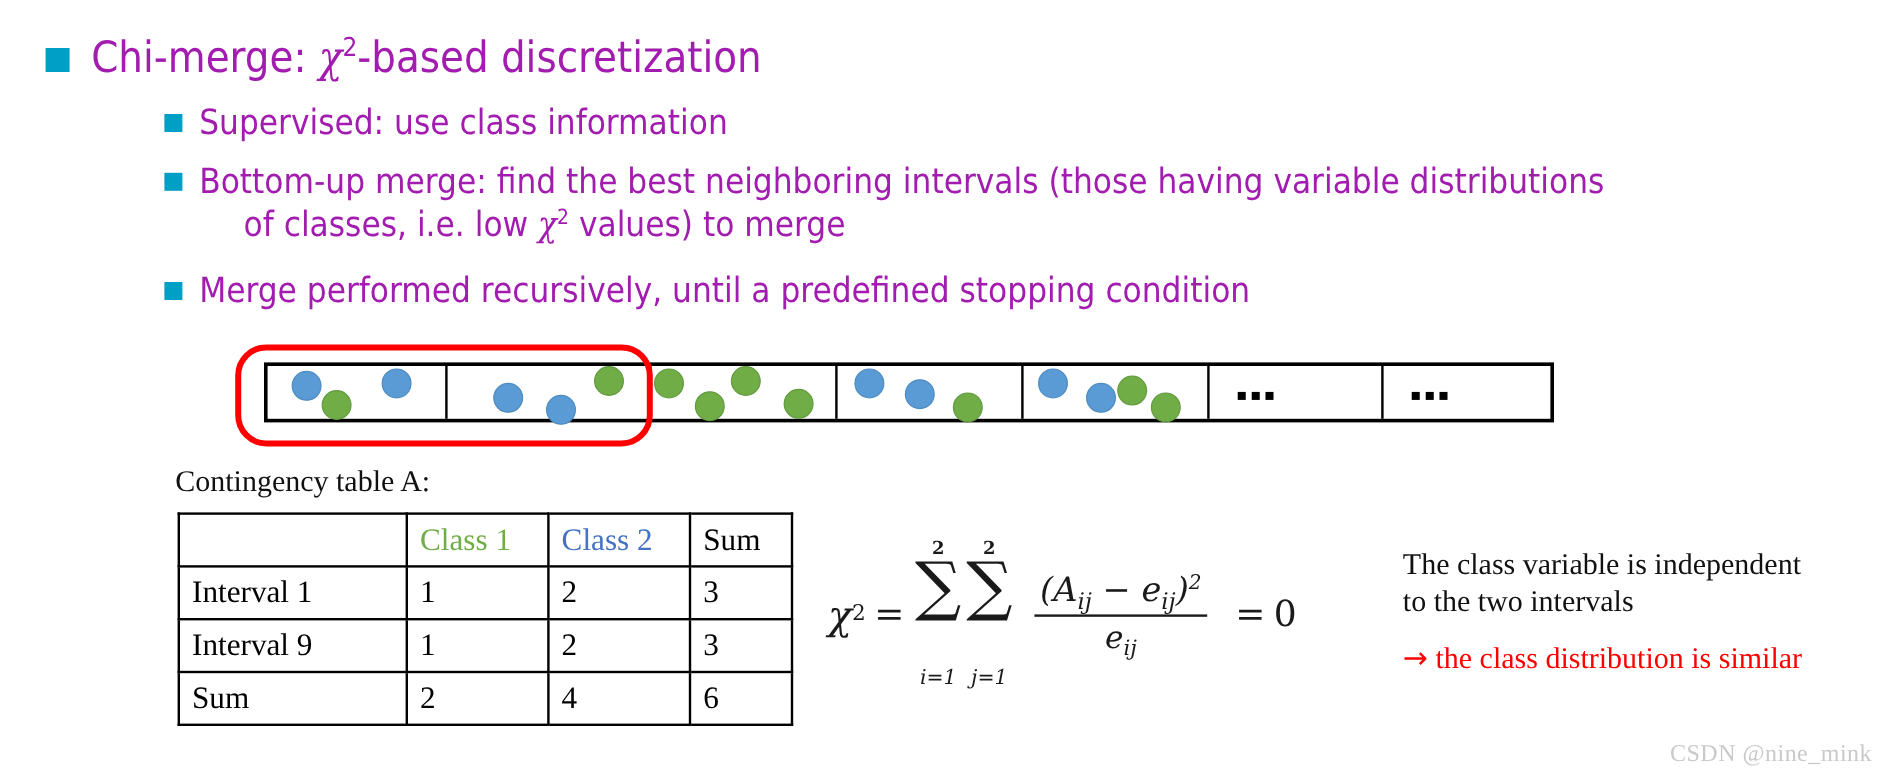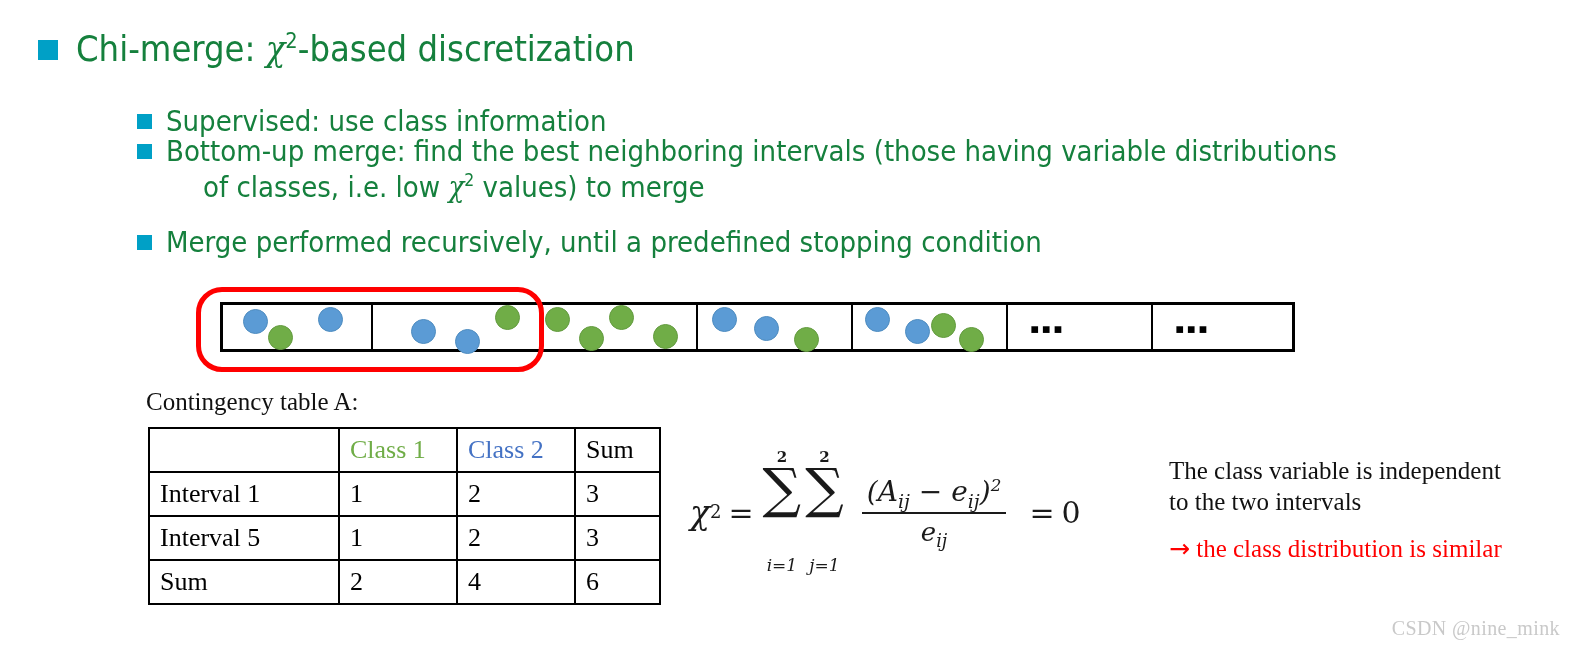--- a/index.html
+++ b/index.html
@@ -22,33 +22,33 @@
     display: flex;
     align-items: flex-start;
   }
   .bullet-marker {
     flex: 0 0 auto;
     background: #00A0C6;
   }
   .bullet-text {
     font-family: "DejaVu Sans Condensed", "Liberation Sans", sans-serif;
     font-stretch: condensed;
-    color: #15803d;
+    color: #a21caf;
     white-space: nowrap;
   }
 
   #bullet-l1 { left: 38px; top: 27px; }
   #bullet-l1 .bullet-marker { width: 20px; height: 20px; margin-top: 13px; margin-right: 18px; }
   #bullet-l1 .bullet-text { font-size: 36px; line-height: 44px; }
 
   .bullet-l2 { left: 137px; }
   .bullet-l2 .bullet-marker { width: 15px; height: 15px; margin-top: 11px; margin-right: 14px; }
   .bullet-l2 .bullet-text { font-size: 29px; line-height: 36px; }
 
-  #bullet-s1 { top: 103px; }
+  #bullet-s1 { top: 84px; }
   #bullet-s2 { top: 133px; }
   #bullet-s3 { top: 224px; }
 
   .bullet-wrap2 {
     display: block;
     white-space: normal;
     width: 1410px;
   }
   .cont-line {
     display: block;
@@ -304,21 +304,21 @@
     </tr>
   </thead>
   <tbody>
     <tr>
       <td class="c-label">Interval 1</td>
       <td class="c-v1">1</td>
       <td class="c-v2">2</td>
       <td class="c-sum">3</td>
     </tr>
     <tr>
-      <td class="c-label">Interval 5</td>
+      <td class="c-label">Interval 9</td>
       <td class="c-v1">1</td>
       <td class="c-v2">2</td>
       <td class="c-sum">3</td>
     </tr>
     <tr>
       <td class="c-label">Sum</td>
       <td class="c-v1">2</td>
       <td class="c-v2">4</td>
       <td class="c-sum">6</td>
     </tr>

